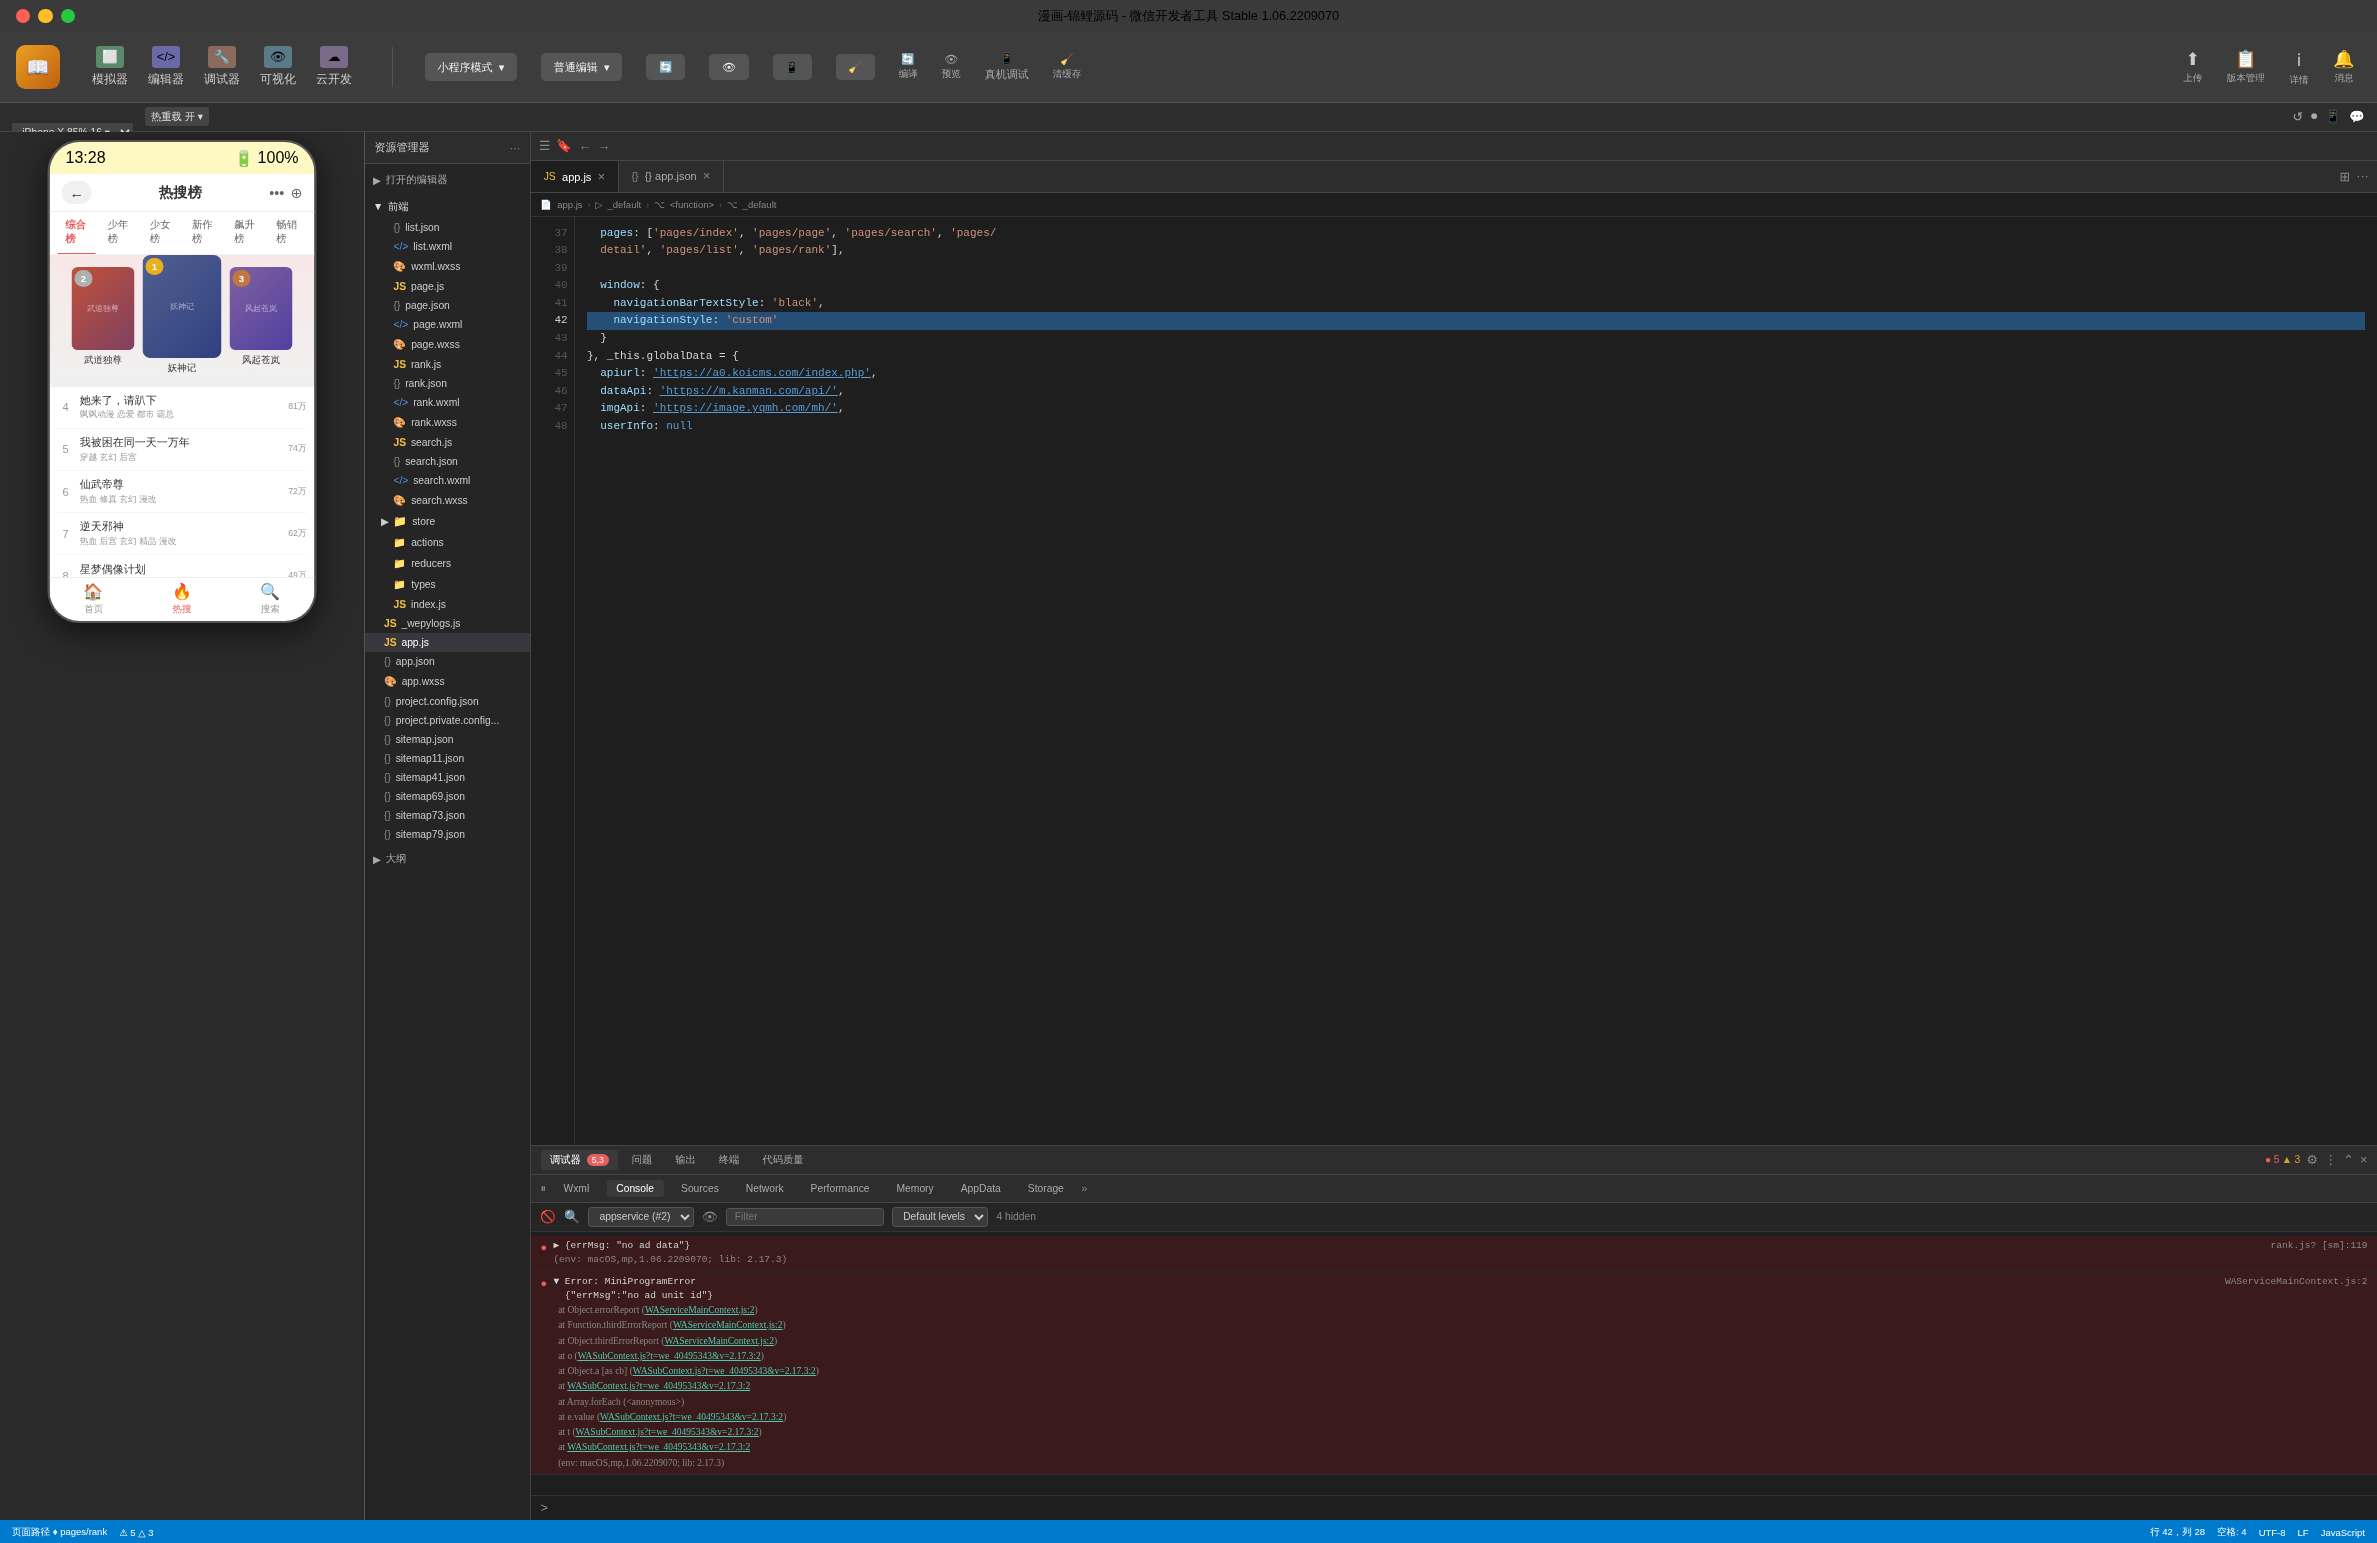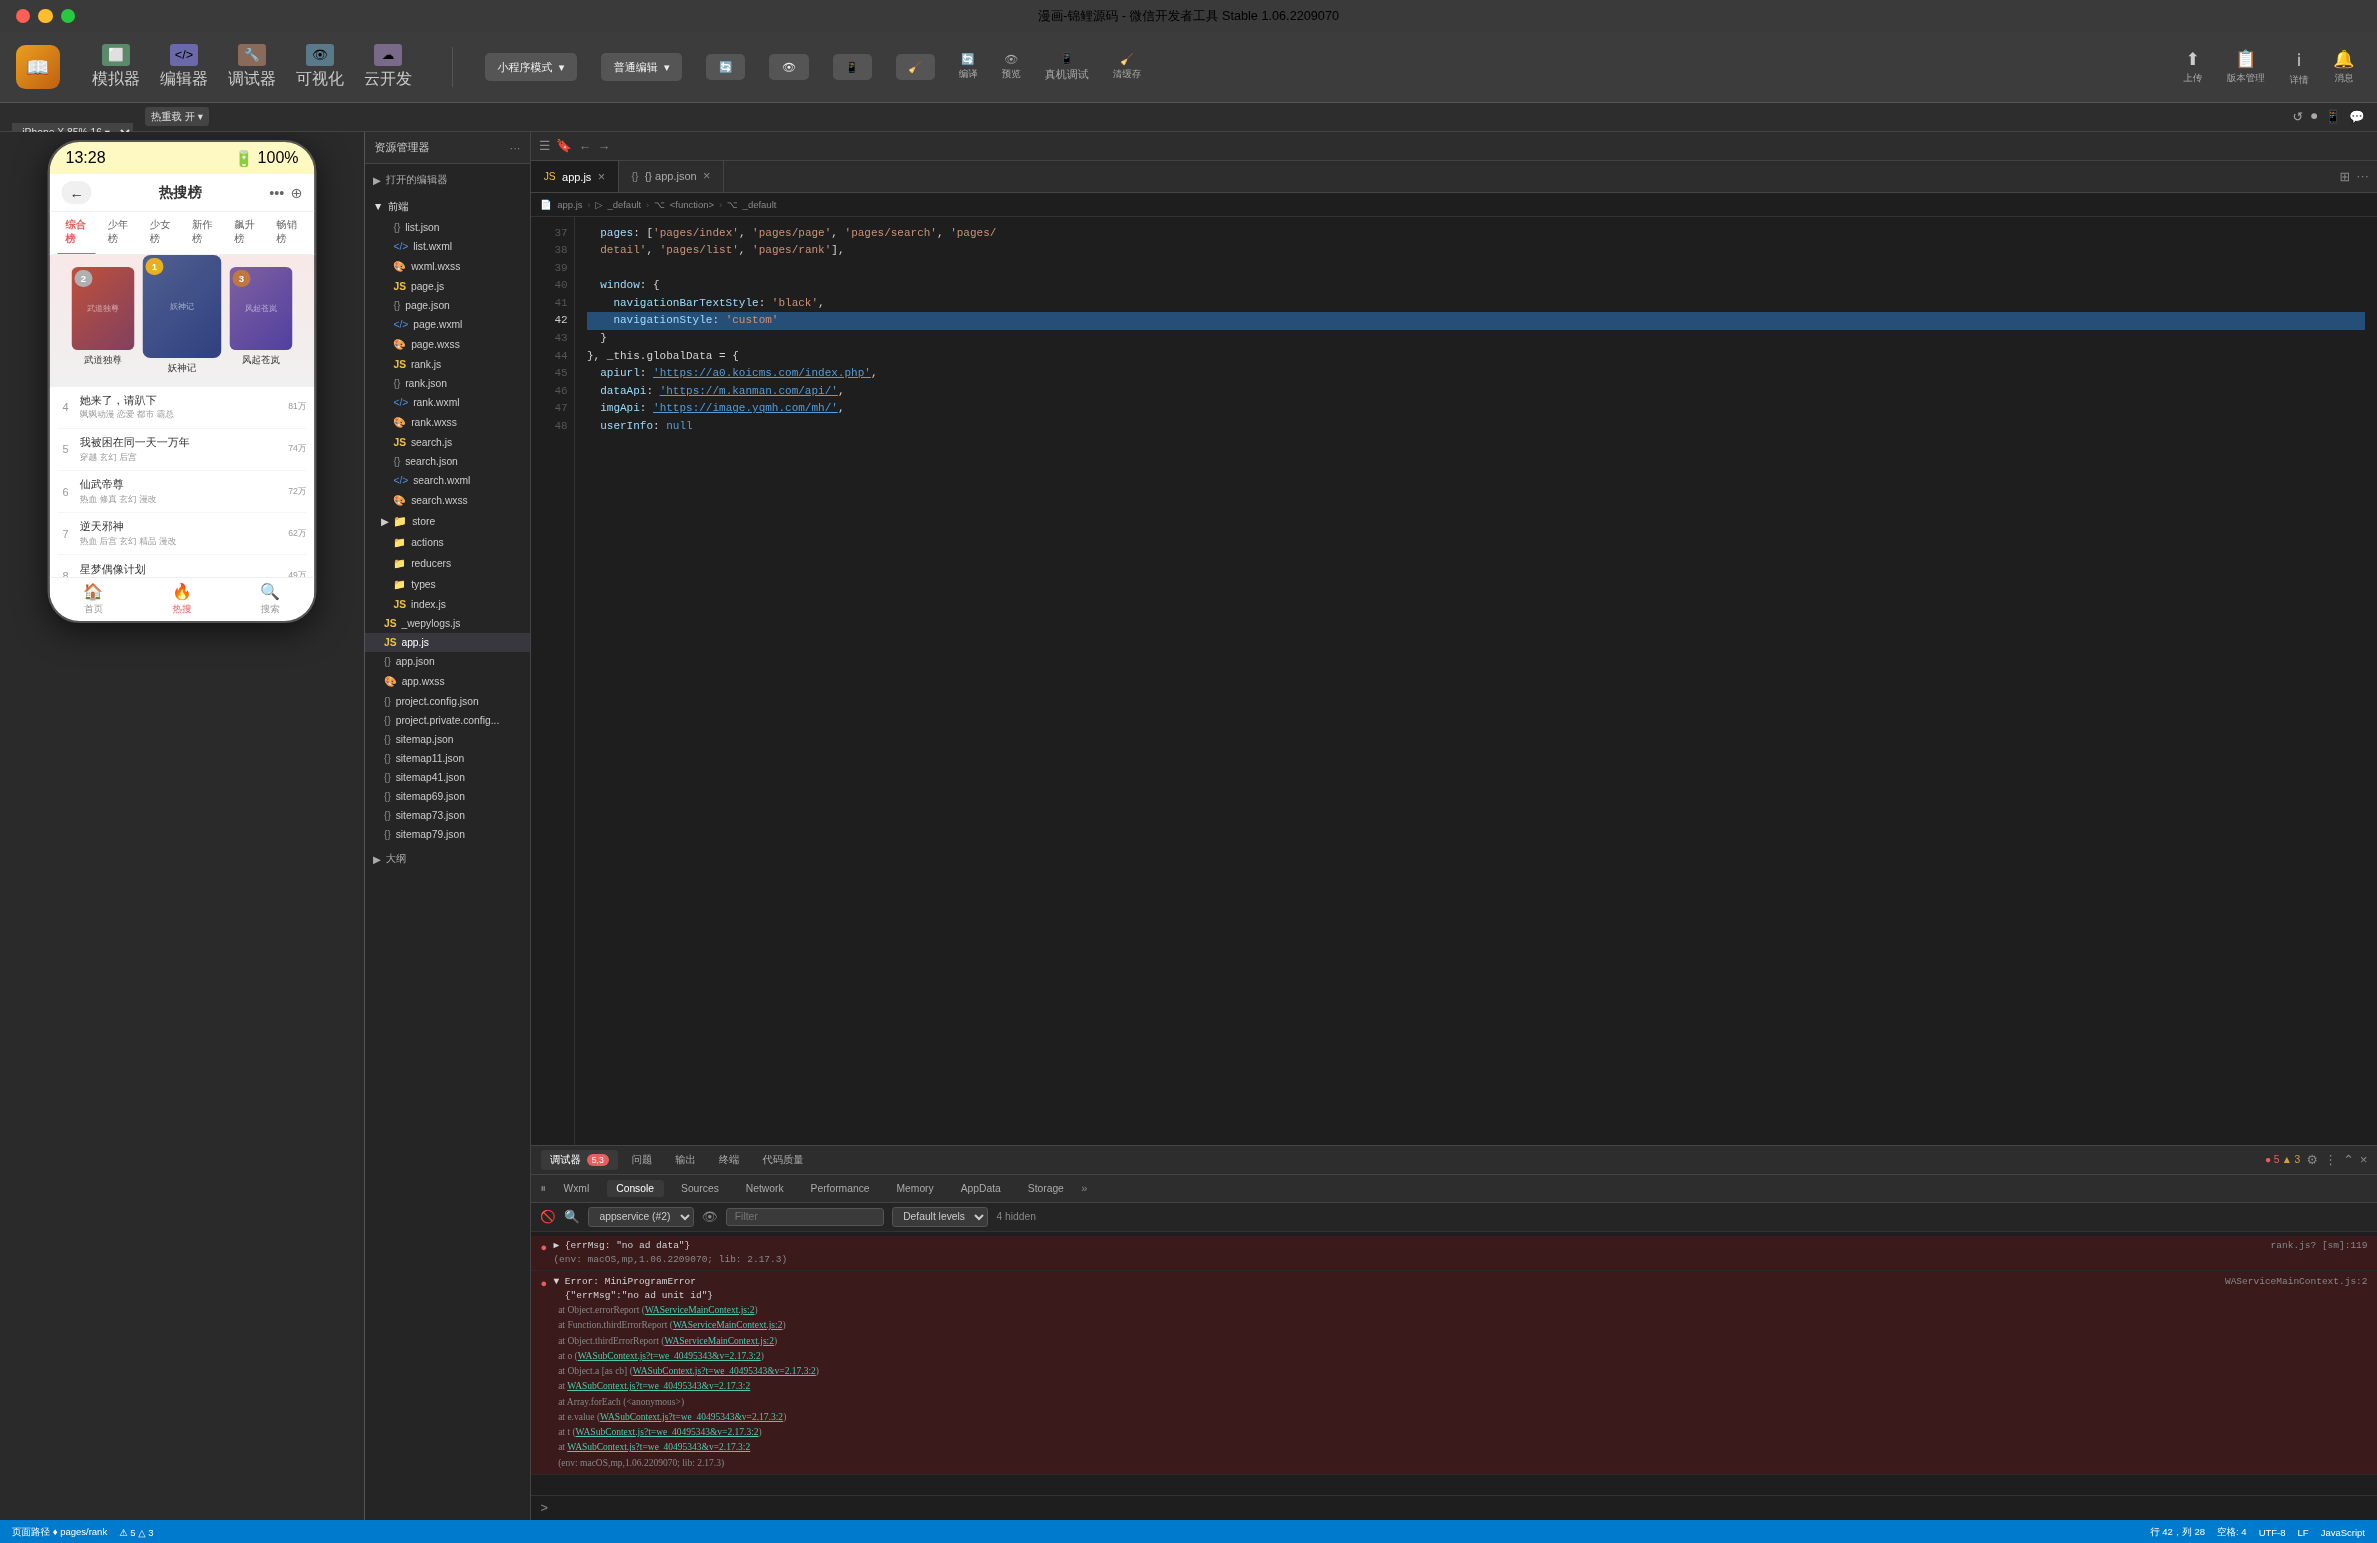--- a/index.html
+++ b/index.html
@@ -68,21 +68,21 @@
       padding: 4.8px 8px;
       border-radius: 4.8px;
     }
     .toolbar-btn-icon {
       width: 28.5px; height: 22px;
       background: #6a9;
       border-radius: 3.2px;
       display: flex; align-items: center; justify-content: center;
     }
     .toolbar-btn-label {
-      font-size: 16px;
+      font-size: 12px;
       color: #ccc;
     }
     .toolbar-separator {
       width: 0.8px; height: 40px;
       background: #555;
       margin: 0 8px;
     }
     .dropdown-btn {
       background: #555;
       border: none;

